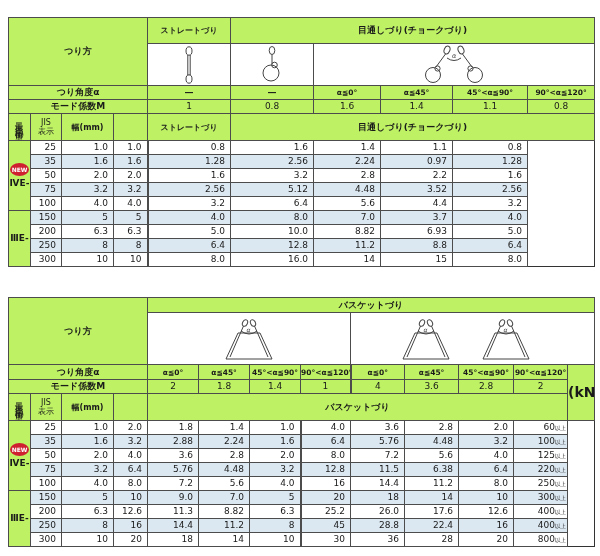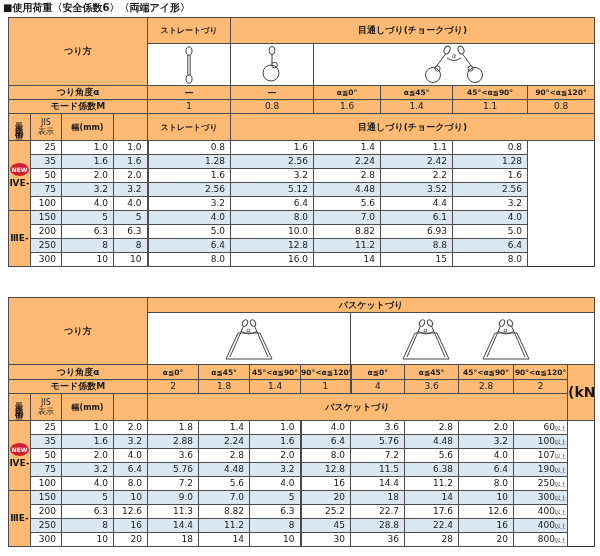--- a/index.html
+++ b/index.html
@@ -5,21 +5,21 @@
   html,body{margin:0;padding:0;background:#fff;}
   .sheet{position:relative;width:600px;height:556px;background:#fff;
          font-family:"DejaVu Sans","Liberation Sans",sans-serif;color:#1a1a1a;}
   .title{position:absolute;left:3px;top:1px;font-size:10px;font-weight:bold;letter-spacing:0;}
   table{position:absolute;left:8px;border-collapse:collapse;table-layout:fixed;
         border:1.5px solid #333;}
   #table1{top:17px;width:586px;}
   #table2{top:297px;width:586px;}
   td{border:1px solid #4c4c4c;font-size:9px;padding:0;overflow:hidden;
      white-space:nowrap;line-height:11px;vertical-align:middle;}
-  td.hdr{background:#fdba74;text-align:center;}
+  td.hdr{background:#bef264;text-align:center;}
   td.b{font-weight:bold;}
   td.ang{font-size:7.5px;font-weight:bold;}
   td.illus{background:#fff;text-align:center;}
   td.num{text-align:right;padding-right:5px;background:#fff;}
   tr.alt td.num{background:#dce8f1;}
   td.gsep{border-left-width:2px;}
   td.small{font-size:8px;}
   .vlabel{text-align:center;}
   .vwrap{display:flex;flex-direction:column;align-items:center;justify-content:center;gap:2px;}
   .vtxt{writing-mode:vertical-rl;text-orientation:upright;font-size:8.5px;letter-spacing:2px;line-height:10px;}
@@ -32,21 +32,20 @@
   .kn-suf{font-size:5.5px;}
   .knhead{font-size:14px;}
   svg{display:block;margin:0 auto;}
   .twolines{font-size:8px;line-height:9px;}
   .whead{font-size:8px;}
 </style>
 </head>
 <body>
 
 <div class="sheet">
-  <div class="title">■使用荷重〈安全係数6〉〈両端アイ形〉</div>
 
   <table id="table1">
     <colgroup>
       <col style="width:22px">
         <col style="width:31px">
         <col style="width:52px">
         <col style="width:34px">
       <col style="width:83px">
         <col style="width:83px">
       <col style="width:67px">
@@ -145,21 +144,21 @@
           <td class="num">1.1</td>
           <td class="num">0.8</td>
         </tr>
         <tr class="alt" style="height: 14px;">
           <td class="num">35</td>
           <td class="num">1.6</td>
           <td class="num">1.6</td>
           <td class="num gsep">1.28</td>
           <td class="num">2.56</td>
           <td class="num">2.24</td>
-          <td class="num">2.42</td>
+          <td class="num">0.97</td>
           <td class="num">1.28</td>
         </tr>
         <tr class="" style="height: 14px;">
           <td class="num">50</td>
           <td class="num">2.0</td>
           <td class="num">2.0</td>
           <td class="num gsep">1.6</td>
           <td class="num">3.2</td>
           <td class="num">2.8</td>
           <td class="num">2.2</td>
@@ -188,21 +187,21 @@
         <tr class="alt" style="height: 14px;">
           <td class="hdr jis" rowspan="4">
             <div class="jis-txt">ⅢE-</div>
           </td>
           <td class="num">150</td>
           <td class="num">5</td>
           <td class="num">5</td>
           <td class="num gsep">4.0</td>
           <td class="num">8.0</td>
           <td class="num">7.0</td>
-          <td class="num">6.1</td>
+          <td class="num">3.7</td>
           <td class="num">4.0</td>
         </tr>
         <tr class="" style="height: 14px;">
           <td class="num">200</td>
           <td class="num">6.3</td>
           <td class="num">6.3</td>
           <td class="num gsep">5.0</td>
           <td class="num">10.0</td>
           <td class="num">8.82</td>
           <td class="num">6.93</td>
@@ -358,34 +357,34 @@
           <td class="num">50</td>
           <td class="num">2.0</td>
           <td class="num">4.0</td>
           <td class="num">3.6</td>
           <td class="num">2.8</td>
           <td class="num">2.0</td>
           <td class="num gsep">8.0</td>
           <td class="num">7.2</td>
           <td class="num">5.6</td>
           <td class="num">4.0</td>
-          <td class="num" style="padding-right: 1px;"><span class="kn-num">107</span><span class="kn-suf">以上</span></td>
+          <td class="num" style="padding-right: 1px;"><span class="kn-num">125</span><span class="kn-suf">以上</span></td>
         </tr>
         <tr class="alt" style="height: 14px;">
           <td class="num">75</td>
           <td class="num">3.2</td>
           <td class="num">6.4</td>
           <td class="num">5.76</td>
           <td class="num">4.48</td>
           <td class="num">3.2</td>
           <td class="num gsep">12.8</td>
           <td class="num">11.5</td>
           <td class="num">6.38</td>
           <td class="num">6.4</td>
-          <td class="num" style="padding-right: 1px;"><span class="kn-num">190</span><span class="kn-suf">以上</span></td>
+          <td class="num" style="padding-right: 1px;"><span class="kn-num">220</span><span class="kn-suf">以上</span></td>
         </tr>
         <tr class="" style="height: 14px;">
           <td class="num">100</td>
           <td class="num">4.0</td>
           <td class="num">8.0</td>
           <td class="num">7.2</td>
           <td class="num">5.6</td>
           <td class="num">4.0</td>
           <td class="num gsep">16</td>
           <td class="num">14.4</td>
@@ -410,21 +409,21 @@
           <td class="num" style="padding-right: 1px;"><span class="kn-num">300</span><span class="kn-suf">以上</span></td>
         </tr>
         <tr class="" style="height: 14px;">
           <td class="num">200</td>
           <td class="num">6.3</td>
           <td class="num">12.6</td>
           <td class="num">11.3</td>
           <td class="num">8.82</td>
           <td class="num">6.3</td>
           <td class="num gsep">25.2</td>
-          <td class="num">22.7</td>
+          <td class="num">26.0</td>
           <td class="num">17.6</td>
           <td class="num">12.6</td>
           <td class="num" style="padding-right: 1px;"><span class="kn-num">400</span><span class="kn-suf">以上</span></td>
         </tr>
         <tr class="alt" style="height: 14px;">
           <td class="num">250</td>
           <td class="num">8</td>
           <td class="num">16</td>
           <td class="num">14.4</td>
           <td class="num">11.2</td>

